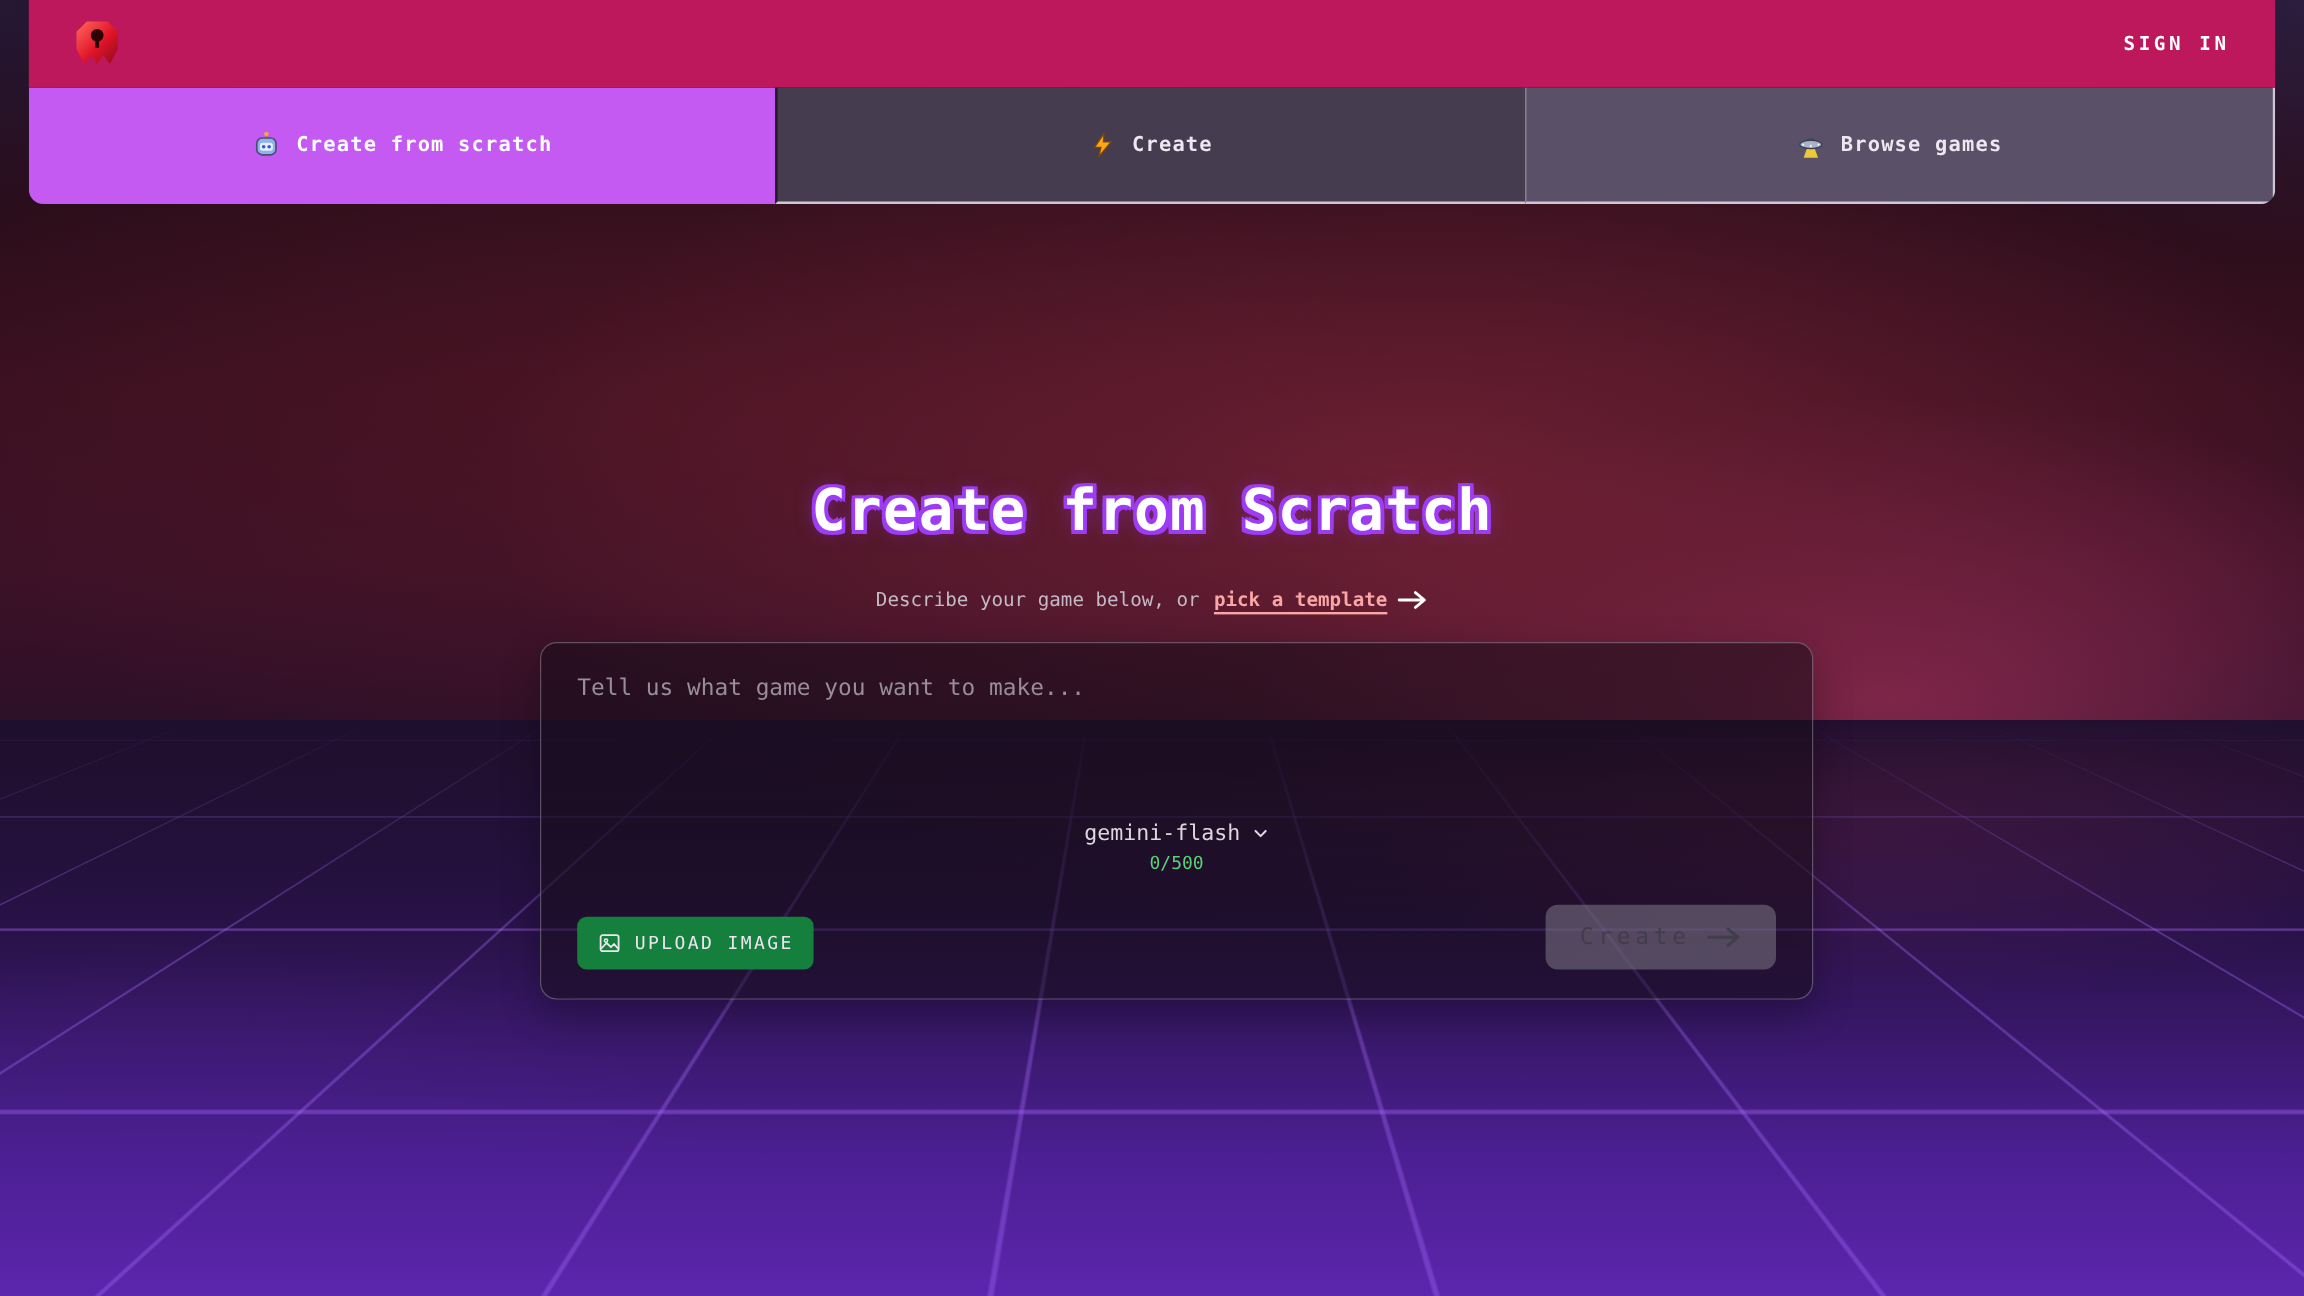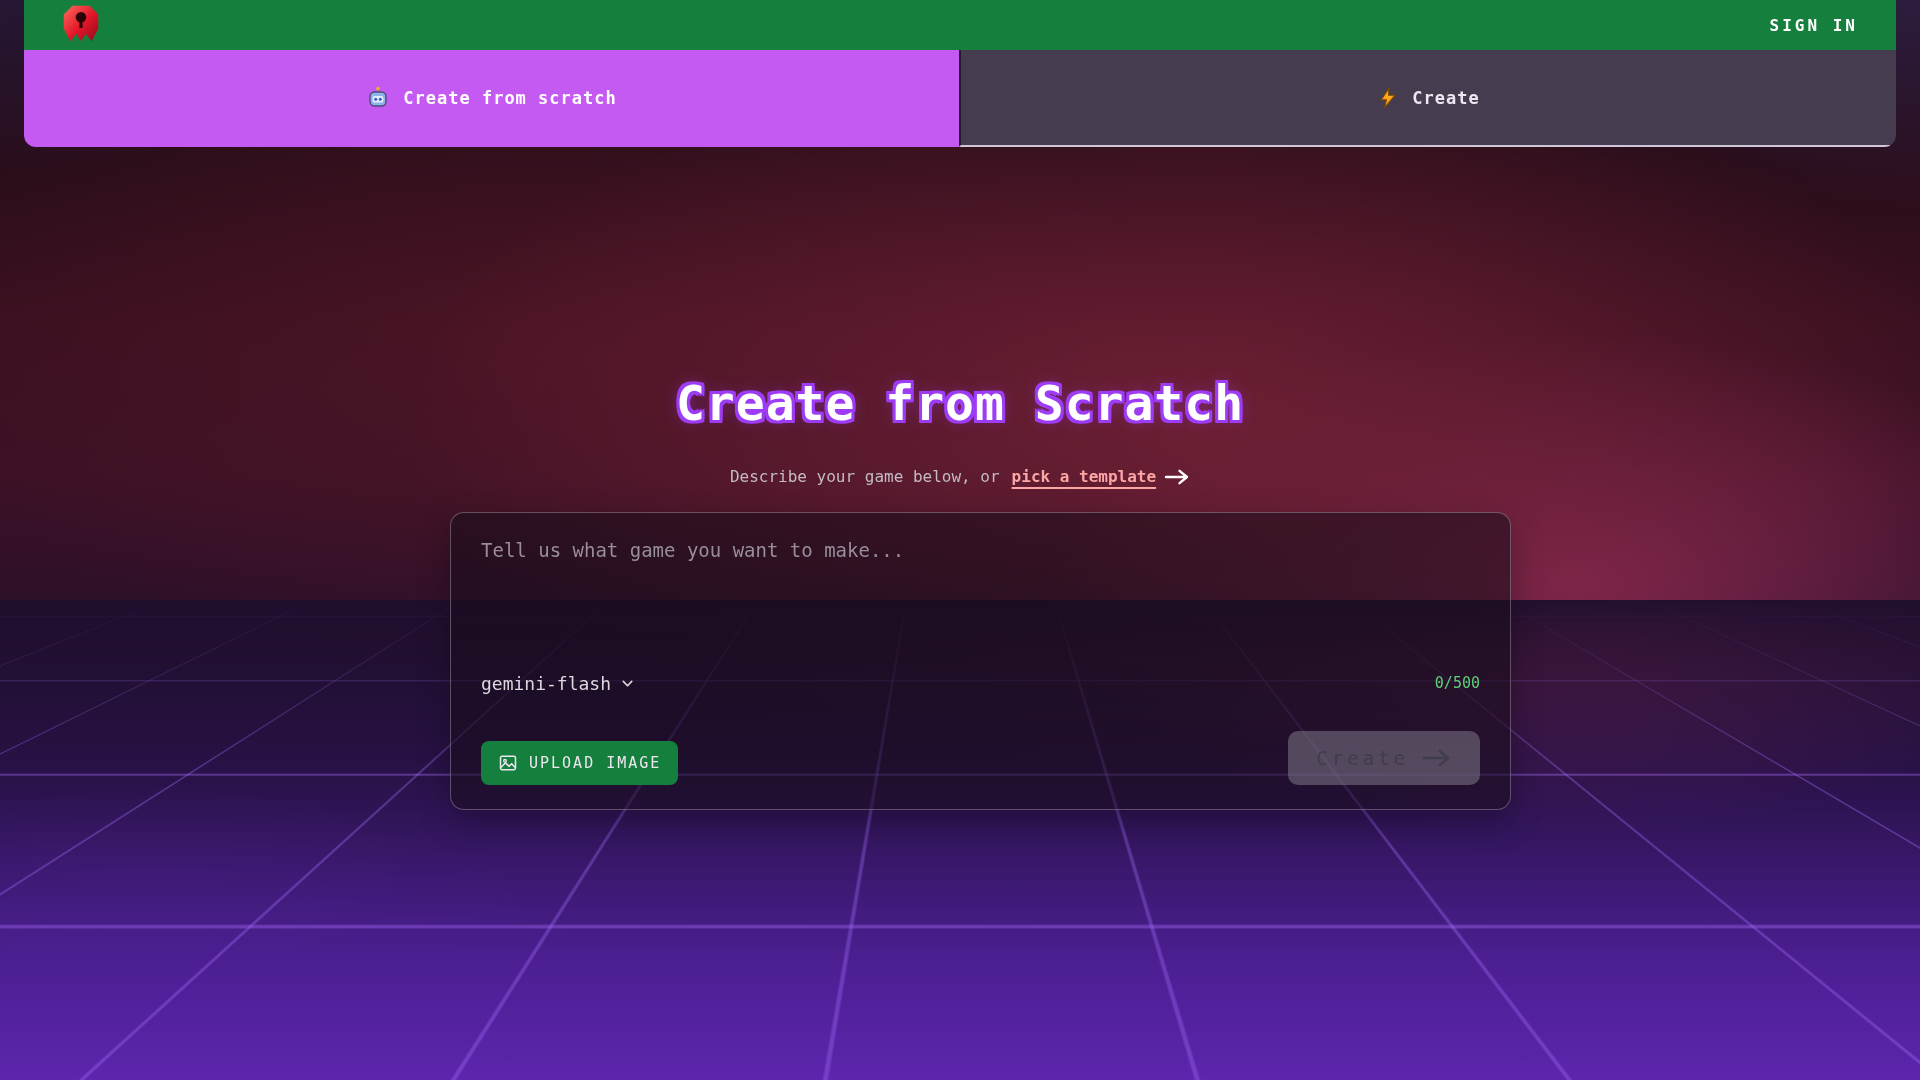--- a/index.html
+++ b/index.html
@@ -28,21 +28,21 @@
   .grid-plane { position:absolute; left:-40%; width:180%; top:0; height:1700px;
     transform:rotateX(63deg); transform-origin:50% 0;
     background-image:
       repeating-linear-gradient(0deg, rgba(168,108,255,.38) 0 2px, transparent 2px 112px),
       repeating-linear-gradient(90deg, rgba(168,108,255,.34) 0 2px, transparent 2px 152px); }
   .horizon-fade { position:absolute; left:0; right:0; top:600px; height:170px;
     background:linear-gradient(180deg, rgba(30,15,47,.95) 0%, rgba(30,15,47,0) 100%); }
 
   
   .page { position:relative; z-index:1; margin:0 24px; }
-  .topbar { height:50px; background:#15803d; display:flex; align-items:center;
+  .topbar { height:73px; background:#be185d; display:flex; align-items:center;
     justify-content:space-between; padding:0 38px 0 34px; }
   .signin { color:#fff; font-size:16px; font-weight:bold; letter-spacing:3px; cursor:pointer; }
 
   .tabs { display:flex; height:97px; border-radius:0 0 12px 12px; overflow:hidden; }
   .tab { flex:1; display:flex; align-items:center; justify-content:center; gap:13px;
     font-size:17px; font-weight:bold; letter-spacing:1px; color:#ece7f1; cursor:pointer;
     border-bottom:2px solid #cfc7d8; }
   .tab--scratch { background:#c45af2; color:#ffffff; border-bottom-color:transparent; }
   .tab--create  { background:#453c4f; border-left:2px solid rgba(15,10,20,.65); }
   .tab--browse  { background:#5a5168; border-left:1px solid rgba(207,199,216,.55);
@@ -62,21 +62,21 @@
   .subtitle svg { margin-left:8px; }
 
   
   .card { margin-top:26px; width:1061px; height:298px; display:flex; flex-direction:column;
     background:rgba(24,13,26,.55); border:1px solid rgba(196,186,206,.38); border-radius:14px;
     box-shadow:0 12px 32px rgba(0,0,0,.28);margin-left:41px; }
   .prompt { flex:0 0 148px; background:transparent; border:none; outline:none; resize:none;
     padding:26px 30px 0; font-family:inherit; font-size:19px; color:#e8e2ea; }
   .prompt::placeholder { color:#988e9b; }
   .model-row { display:flex; justify-content:space-between; align-items:center;
-    height:44px; padding:0 30px; }
+    height:44px; padding:0 30px;flex-direction:column; }
   .model { display:flex; align-items:center; gap:9px; color:#ded7e0; font-size:18px; cursor:pointer; }
   .counter { color:#5bd277; font-size:15px; }
   .actions { margin-top:auto; display:flex; justify-content:space-between;
     align-items:flex-end; padding:0 30px 24px; }
   .btn-upload { display:flex; align-items:center; gap:11px; background:#15803d; color:#ece6ee;
     font-family:inherit; font-size:15px; letter-spacing:2px; padding:12px 17px; border:none;
     border-radius:8px; cursor:pointer; }
   .btn-create { display:flex; align-items:center; gap:13px; background:rgba(126,120,135,.55);
     color:#423d4c; font-family:inherit; font-size:19px; letter-spacing:4px; padding:16px 28px;
     border:none; border-radius:10px; cursor:not-allowed; }
@@ -123,20 +123,31 @@
         <circle cx="14.3" cy="13.3" r="1.5" fill="#3b58c9"></circle>
       </svg>
       <span>Create from scratch</span>
     </div>
     <div class="tab tab--create">
       <svg width="22" height="22" viewBox="0 0 24 24">
         <path d="M13 1.5 L4.5 14 H10.3 L8.3 22.5 L19.5 9 H12.6 Z" fill="#ffa41c" stroke="#7a4a00" stroke-width="1.2"></path>
       </svg>
       <span>Create</span>
     </div>
+    <div class="tab tab--browse">
+      <svg width="24" height="24" viewBox="0 0 24 24">
+        <path d="M9.2 13.5 L6 22.5 H18 L14.8 13.5 Z" fill="#f7d633" opacity="0.92"></path>
+        <path d="M7.4 10.4 A4.7 4.3 0 0 1 16.6 10.4 Z" fill="#5aa4ea" stroke="#3c3f52" stroke-width="1"></path>
+        <ellipse cx="12" cy="11.4" rx="9.2" ry="3.4" fill="#aab3c8" stroke="#3c3f52" stroke-width="1.1"></ellipse>
+        <circle cx="5.6" cy="11.6" r="0.9" fill="#eef2fa"></circle>
+        <circle cx="12" cy="12.6" r="0.9" fill="#eef2fa"></circle>
+        <circle cx="18.4" cy="11.6" r="0.9" fill="#eef2fa"></circle>
+      </svg>
+      <span>Browse games</span>
+    </div>
   </nav>
 
   <main class="hero">
     <h1 class="title">Create from Scratch</h1>
 
     <div class="subtitle">
       <span>Describe your game below, or</span>
       <span class="link">pick a template</span>
       <svg width="26" height="18" viewBox="0 0 26 18">
         <path d="M2 9 H22 M15.5 2.8 L23 9 L15.5 15.2" fill="none" stroke="#ffffff" stroke-width="2.4" stroke-linecap="round" stroke-linejoin="round"></path>

